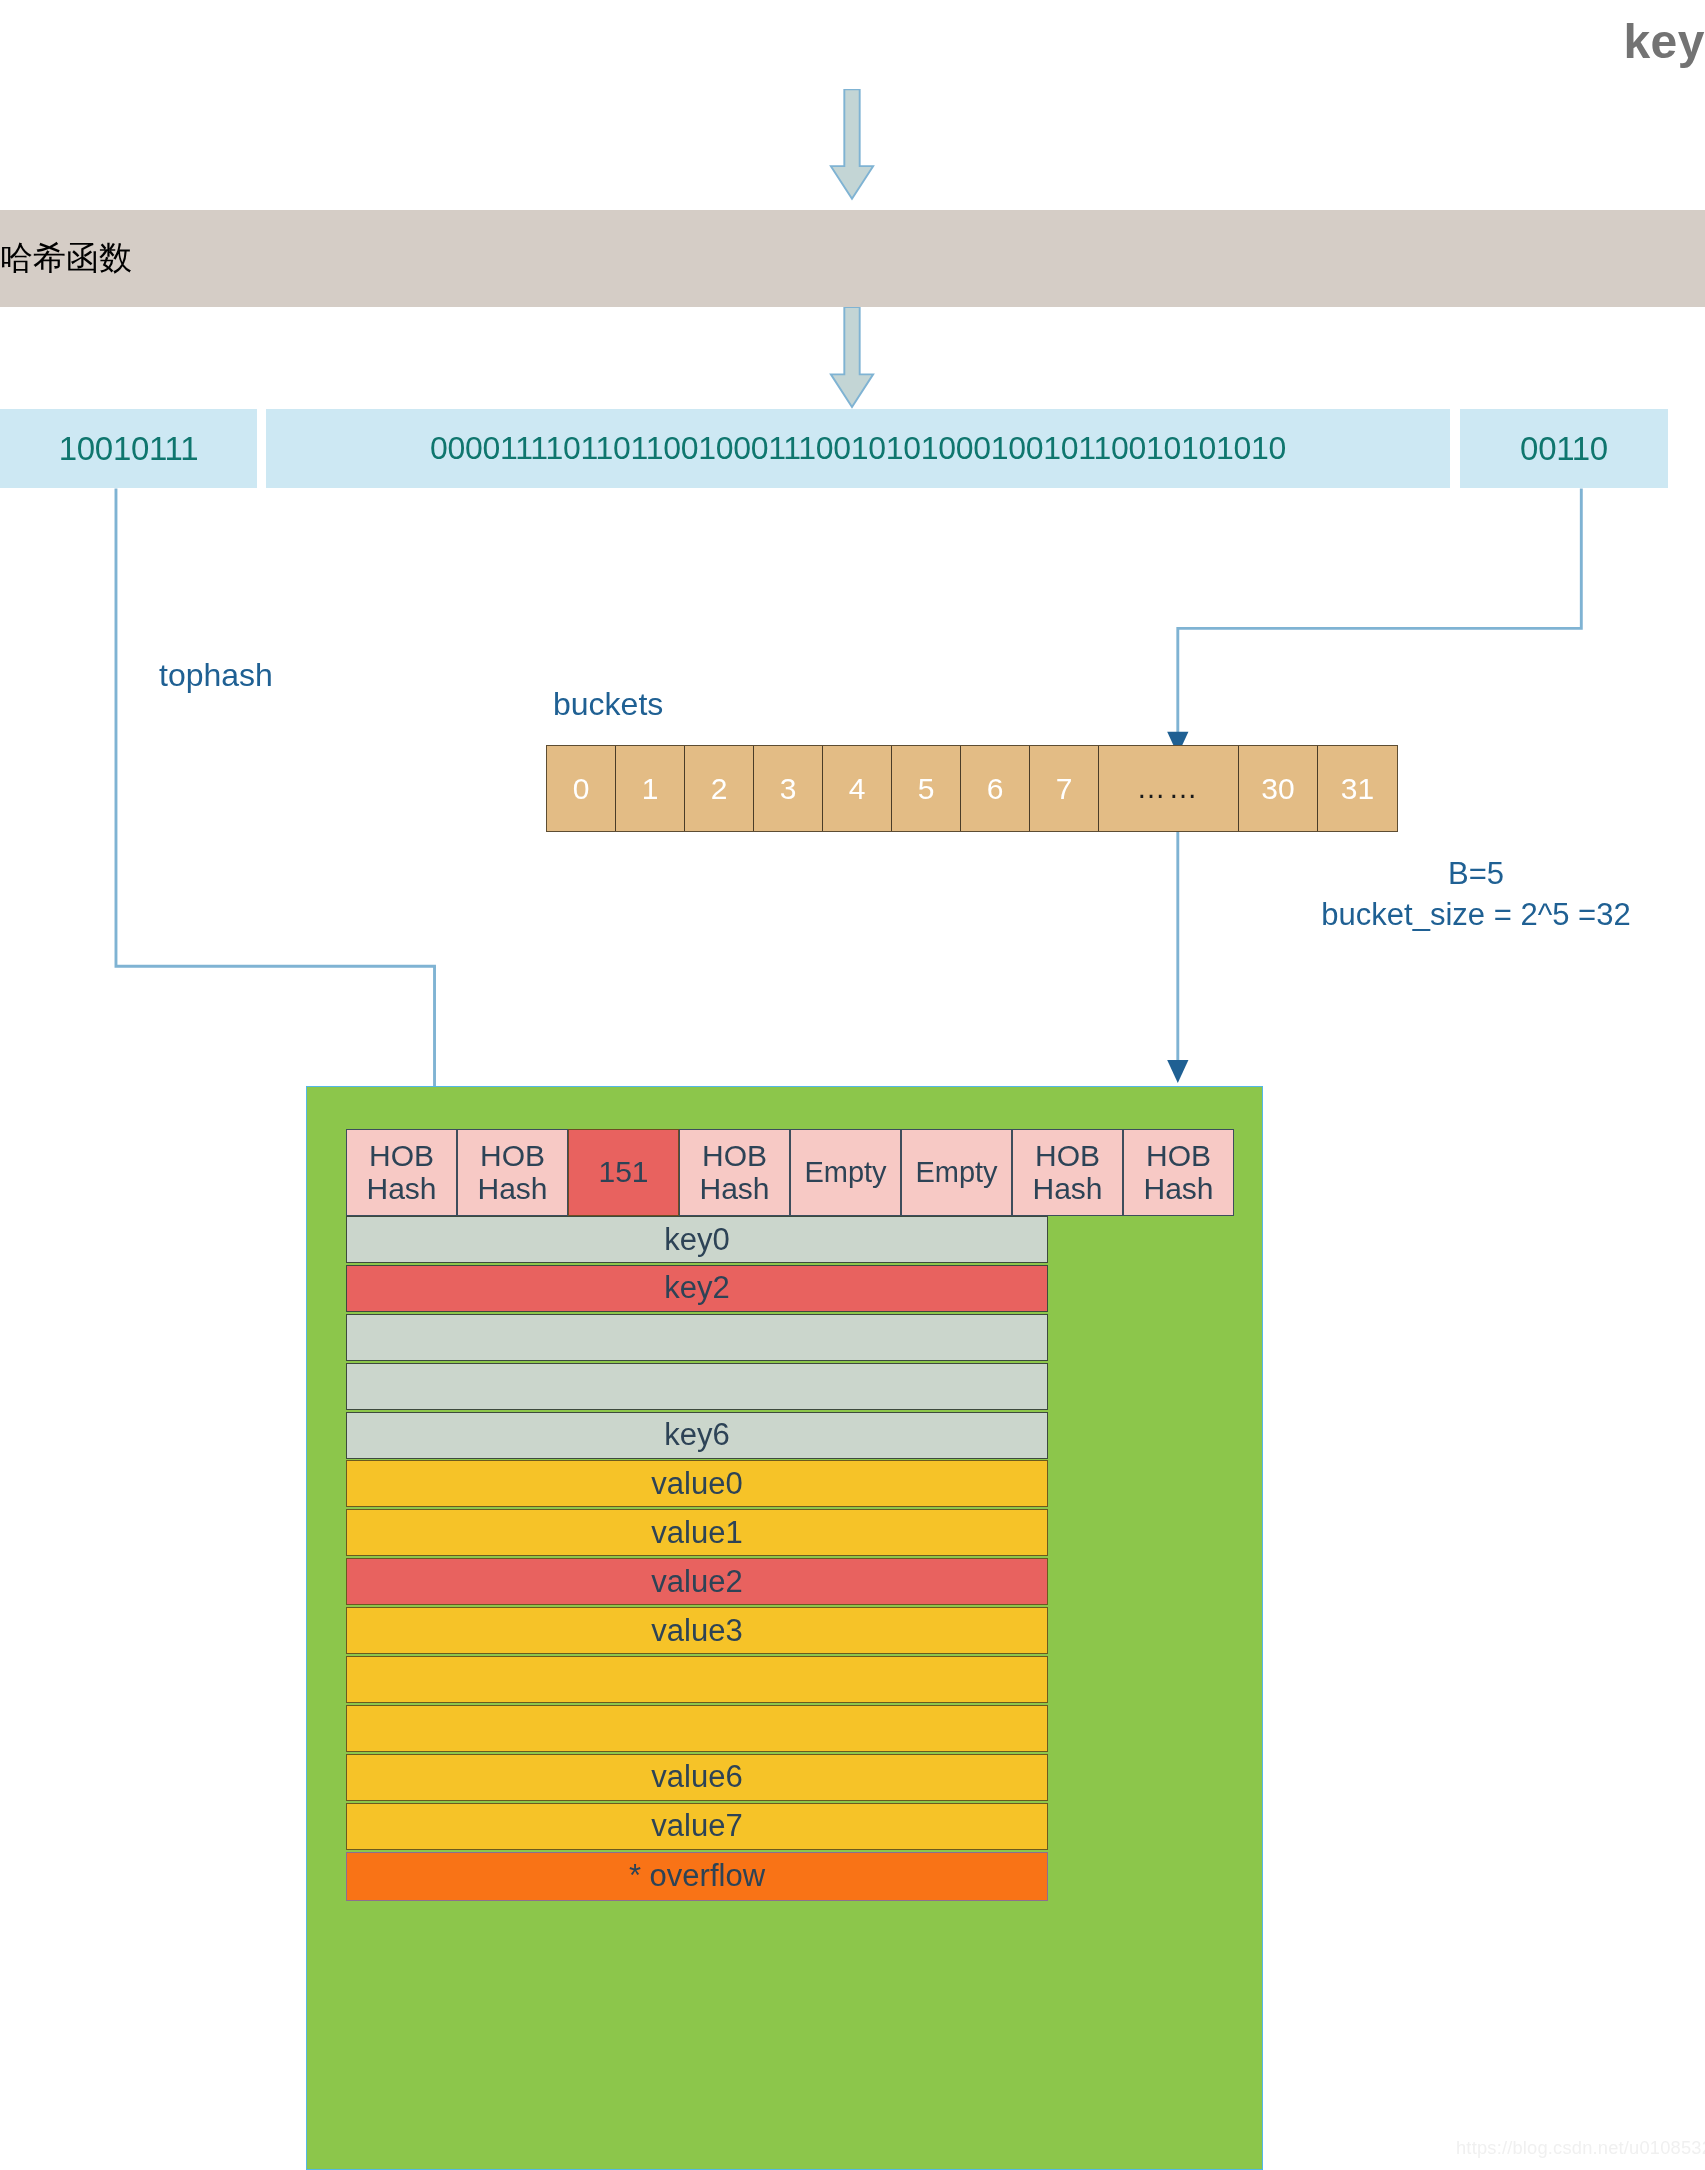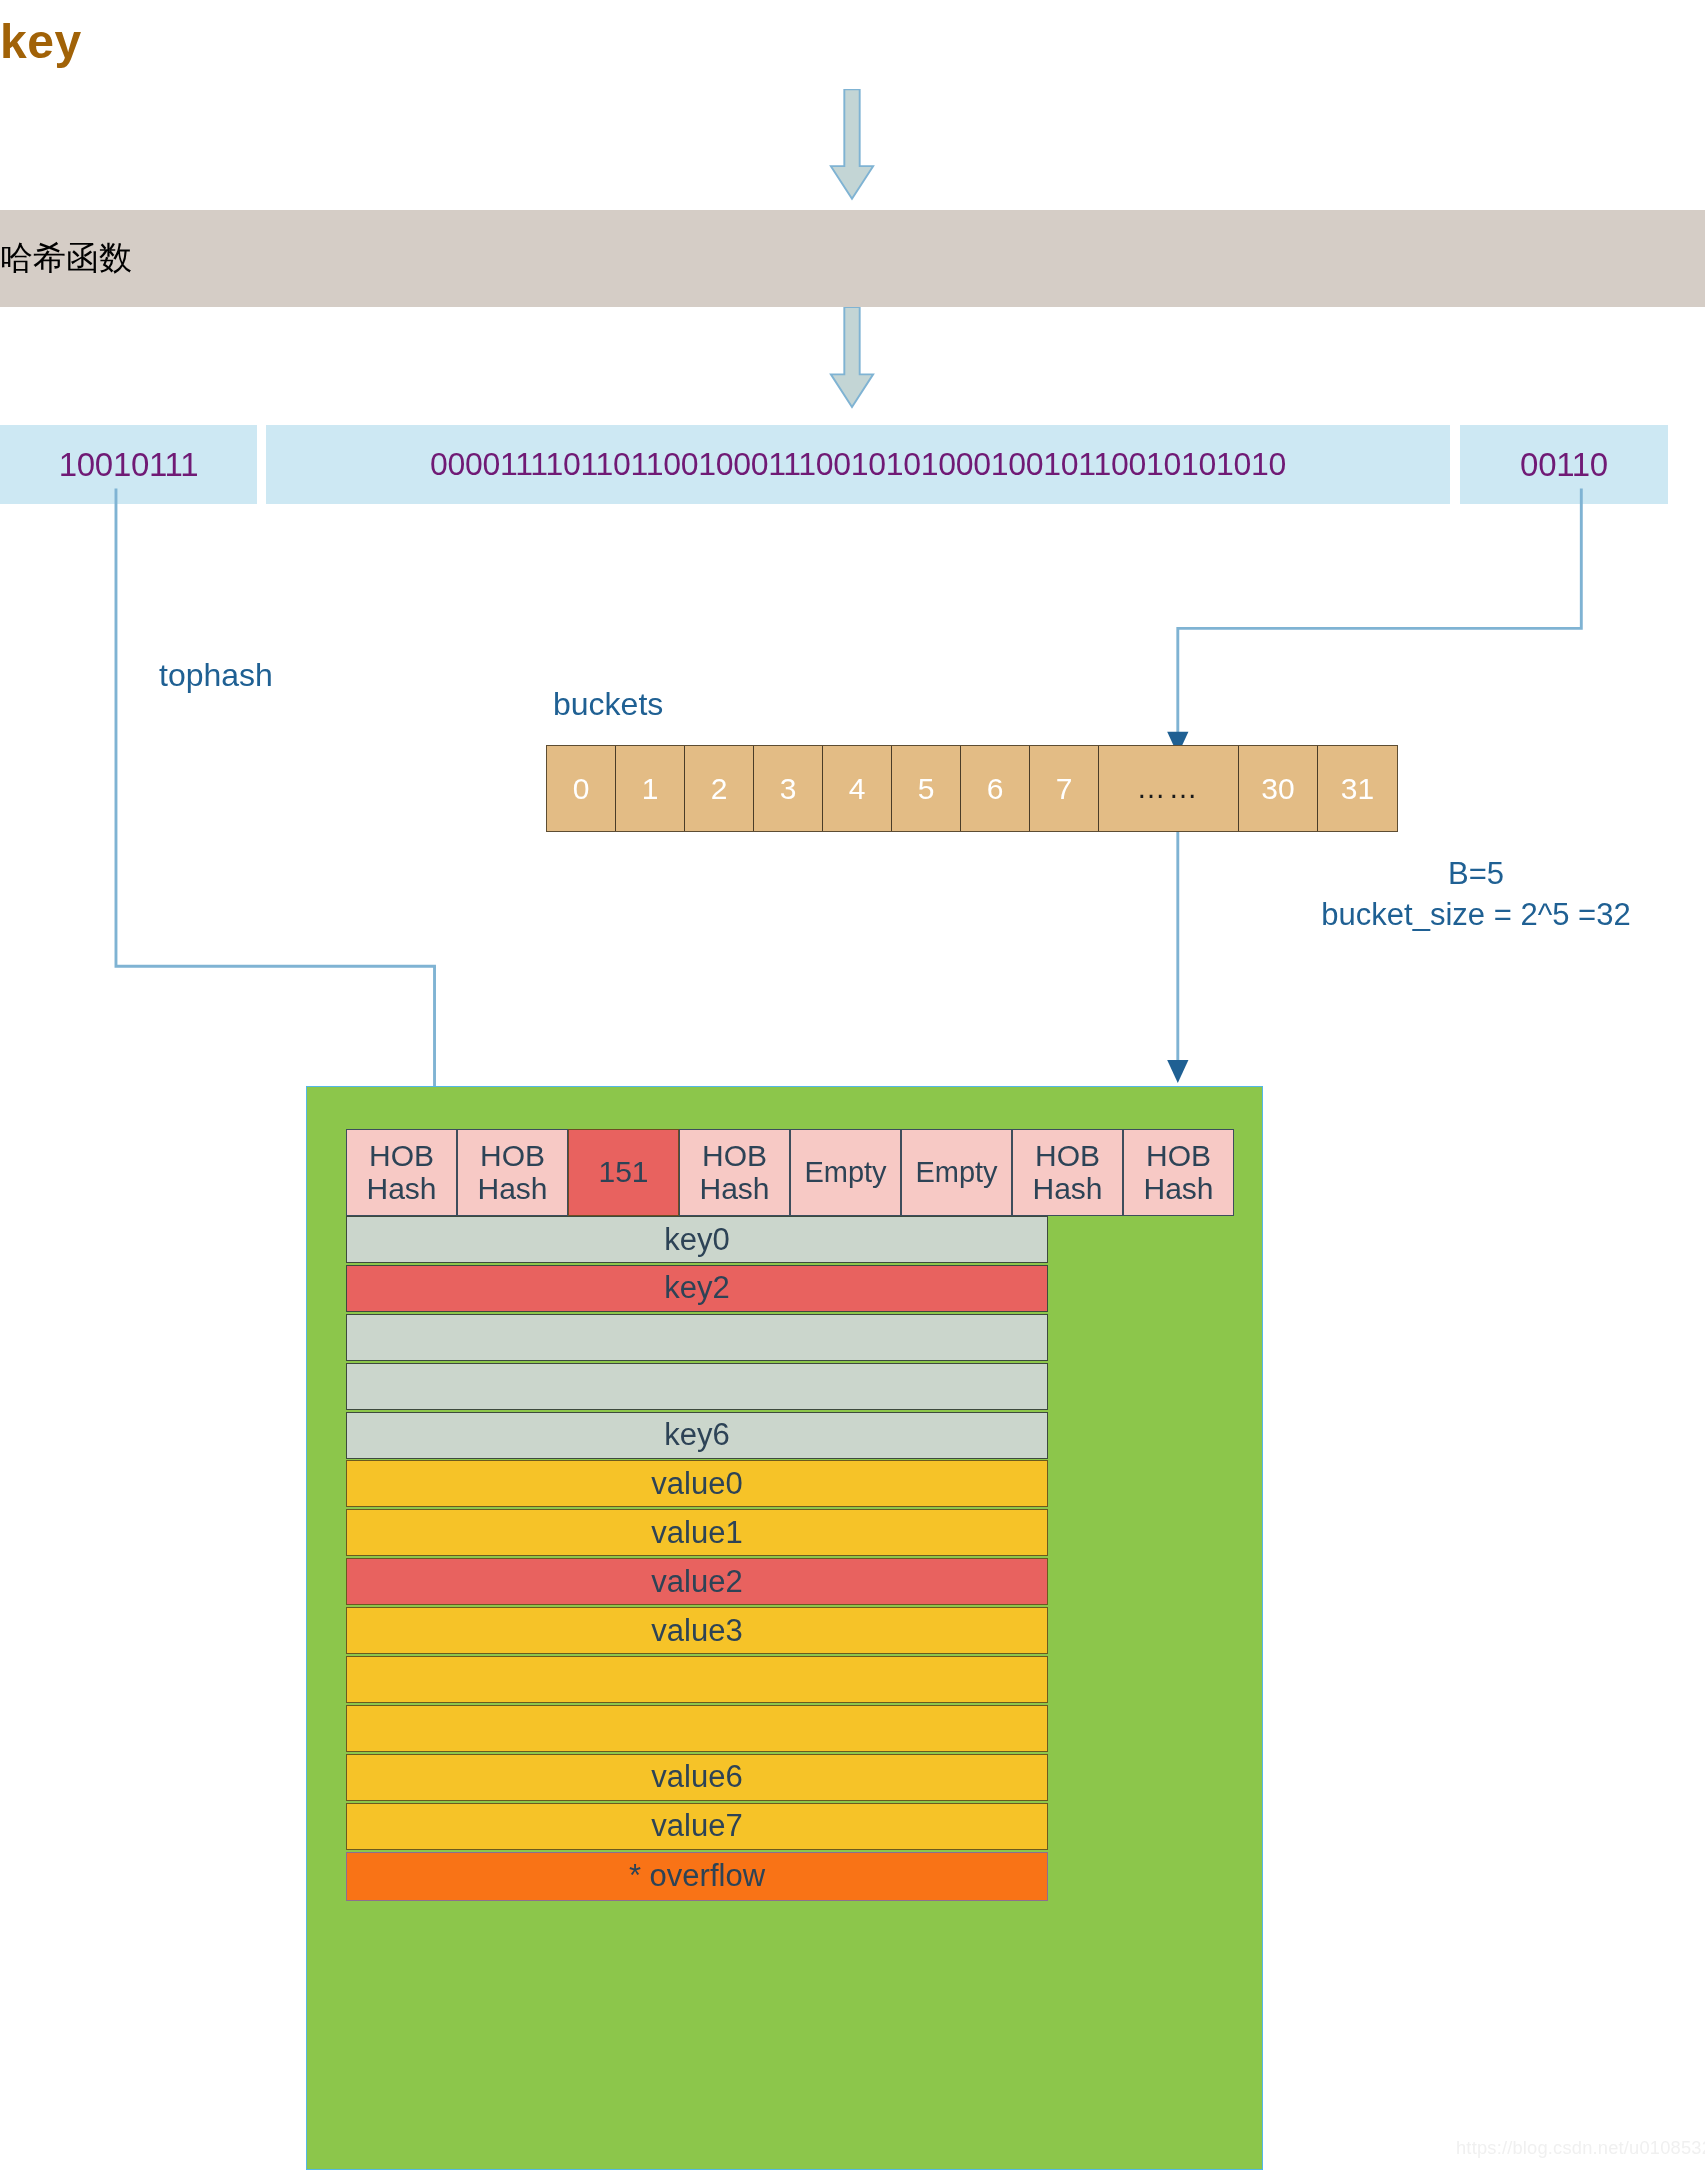--- a/index.html
+++ b/index.html
@@ -17,23 +17,23 @@
     background: #ffffff;
     overflow: hidden;
   }
 
   
   .key-title {
     position: absolute;
     left: 0;
     top: 13.5px;
     width: 1705px;
-    text-align: left;
+    text-align: right;
     font-size: 48px;
-    color: #a16207;
+    color: #737373;
     font-weight: bold;
     letter-spacing: 0.5px;
   }
 
   
   .block-arrow {
     position: absolute;
   }
 
   
@@ -60,25 +60,24 @@
     height: 79px;
   }
   .bit-box {
     position: absolute;
     top: 0;
     height: 79px;
     background: #cde8f3;
     display: flex;
     align-items: center;
     justify-content: center;
-    color: #701a75;
+    color: #0f766e;
     font-size: 33px;
     letter-spacing: -0.3px;
     white-space: nowrap;
-    margin-top: 16px;
   }
   .bit-top  { left: 0px;    width: 257px; }
   .bit-mid  { left: 266px;  width: 1184px; font-size: 32px; }
   .bit-low  { left: 1460px; width: 208px; }
 
   
   .wires {
     position: absolute;
     left: 0;
     top: 0;

